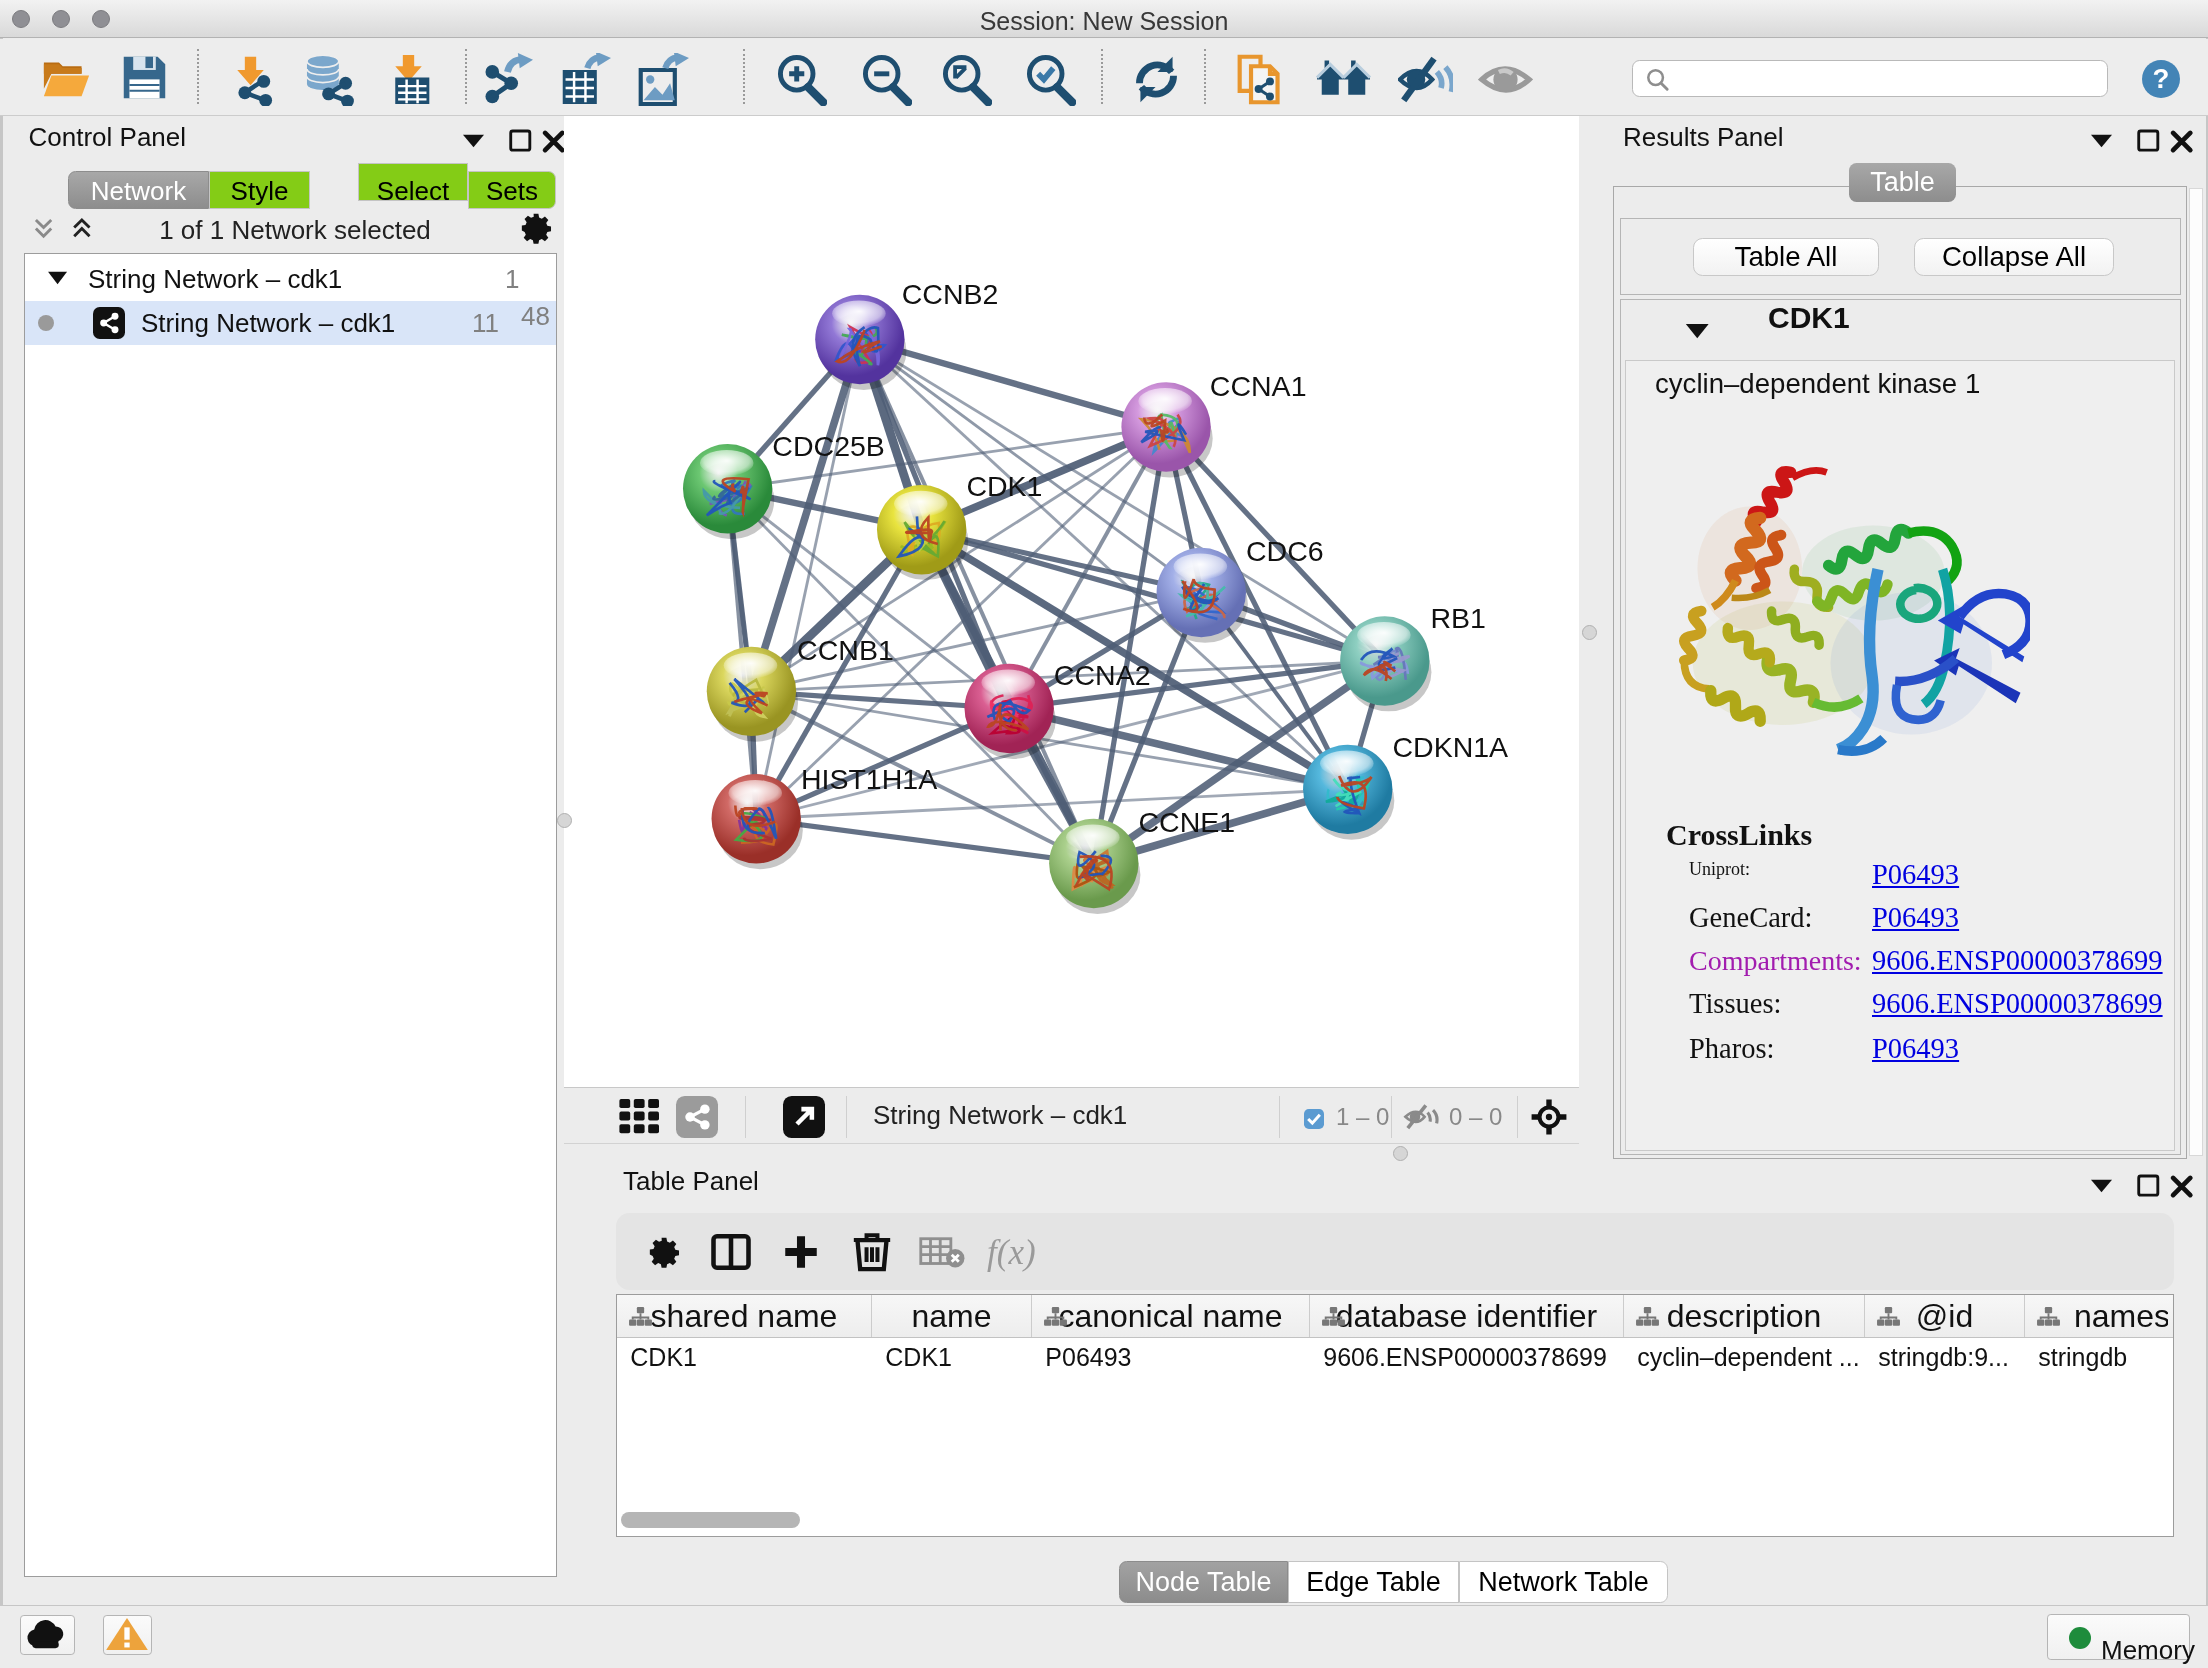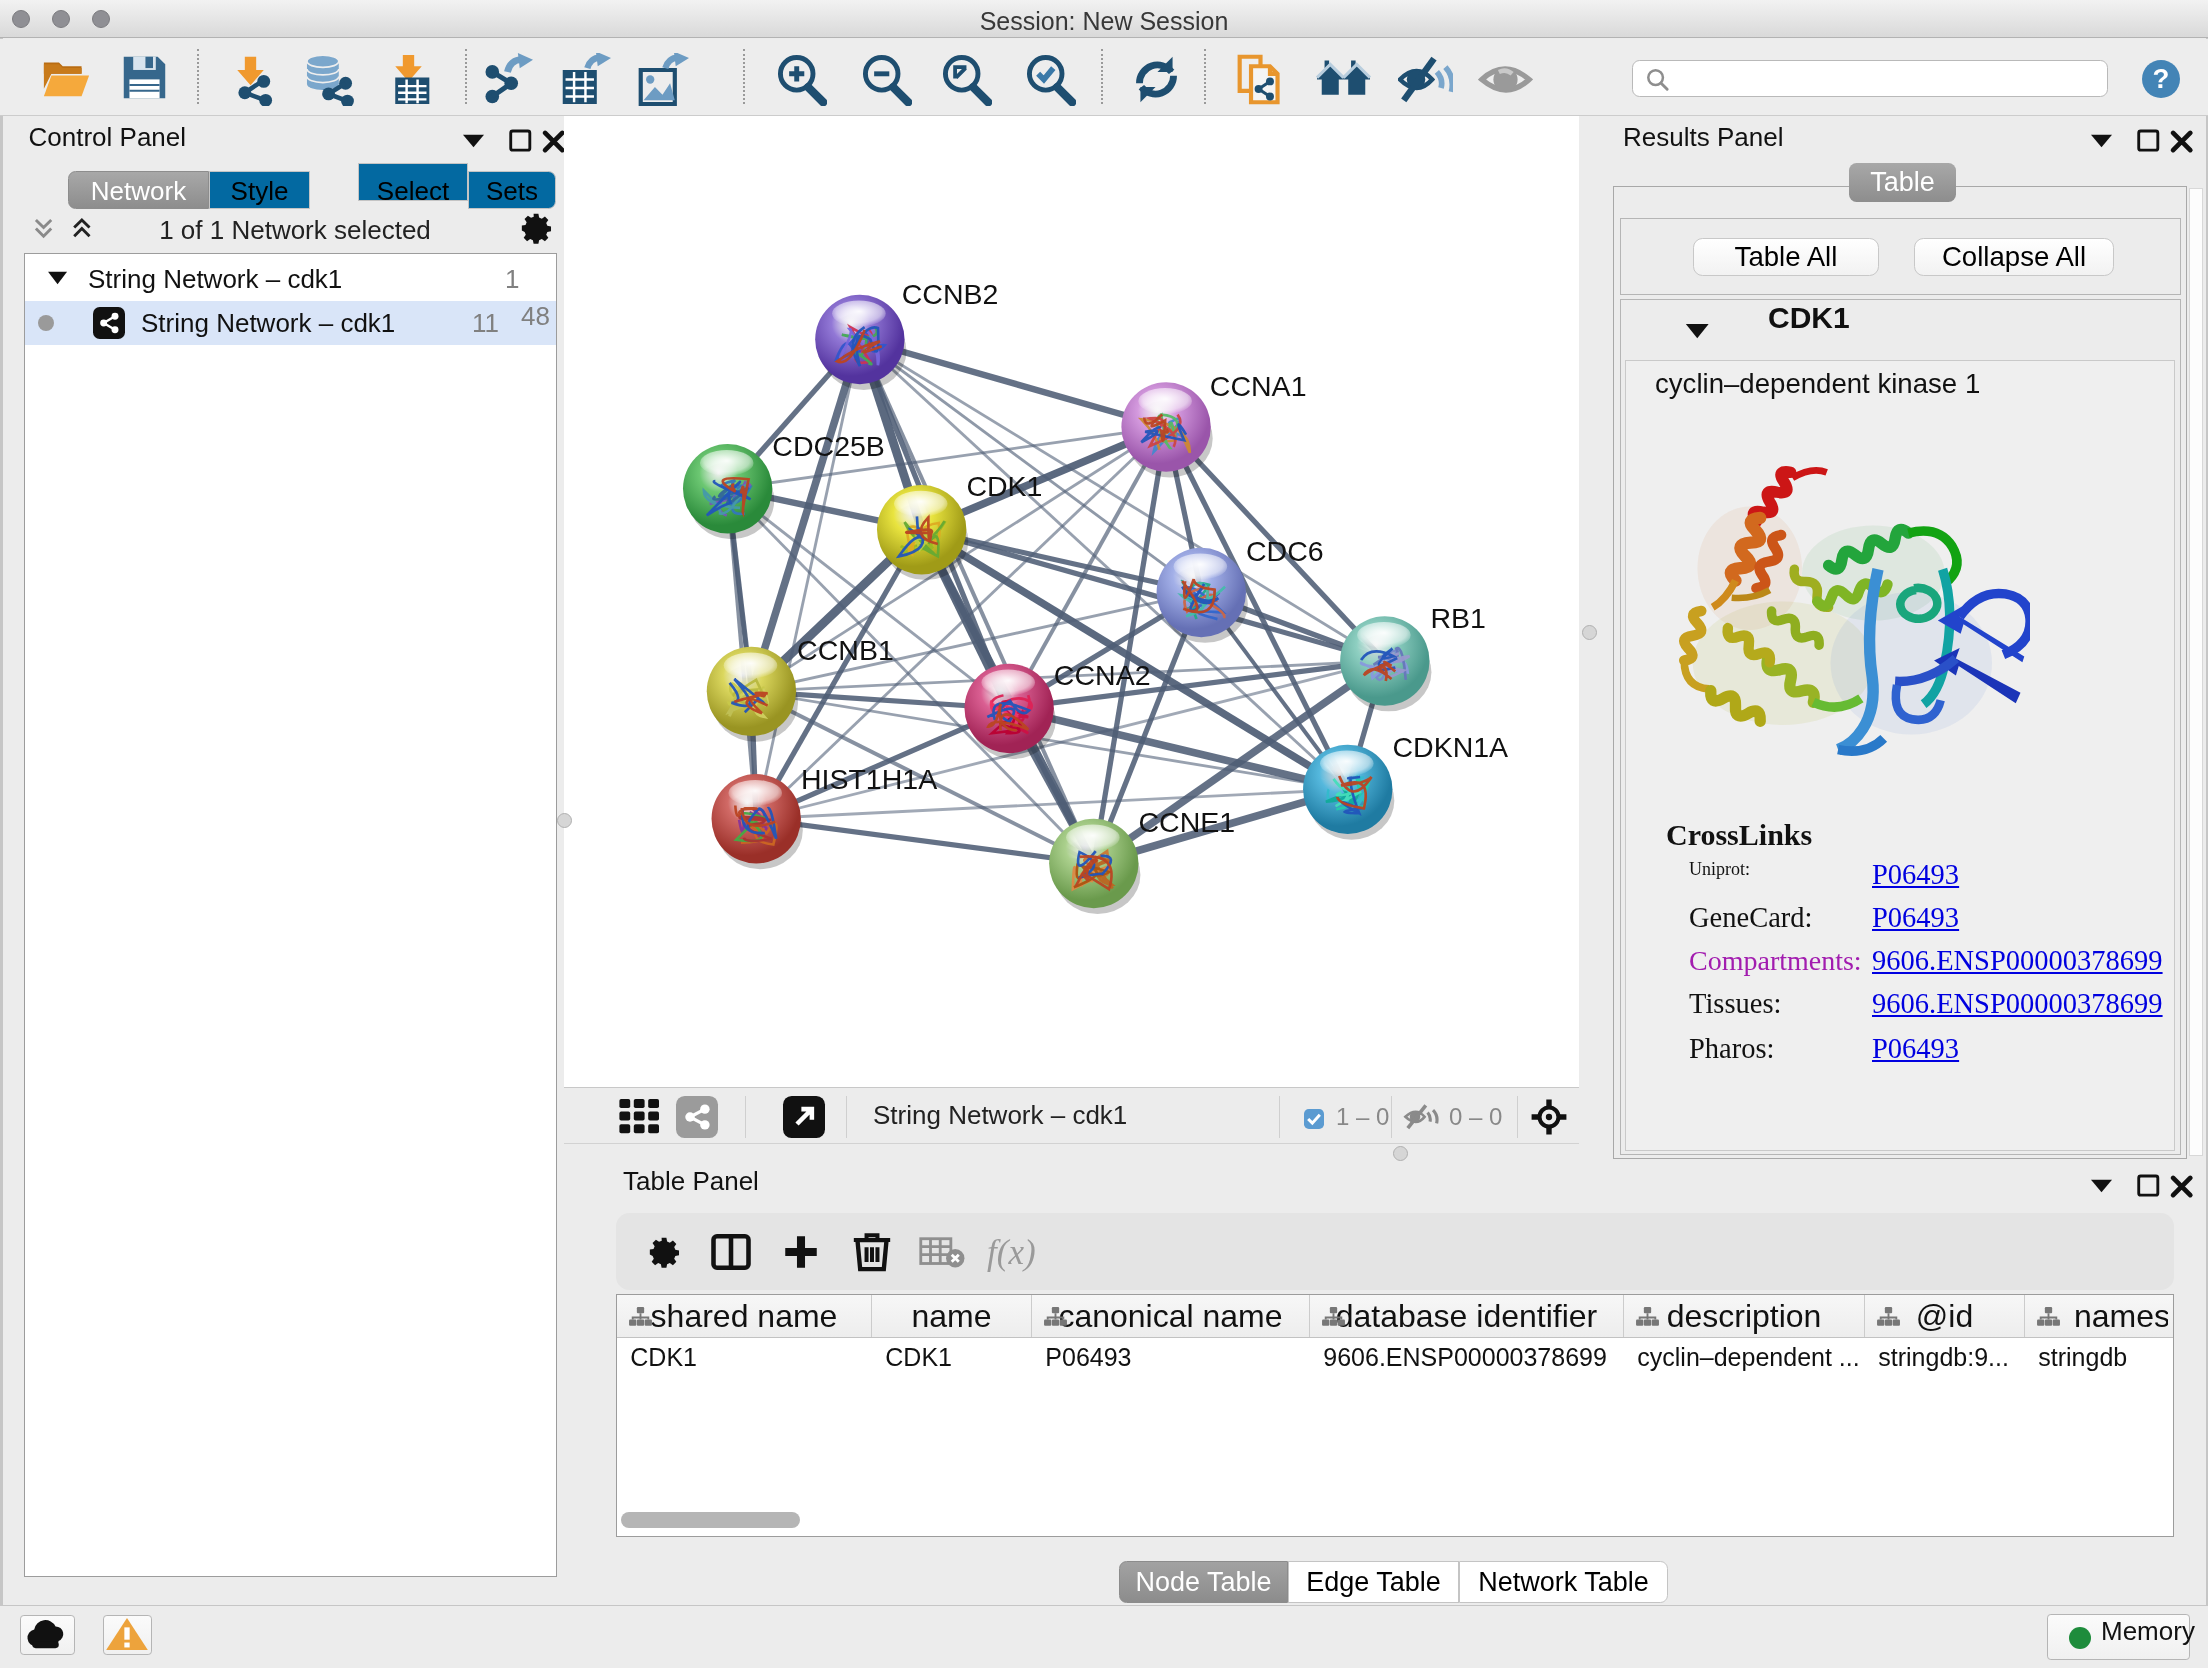--- a/index.html
+++ b/index.html
@@ -12,21 +12,21 @@
   .wtitle { width:100%; text-align:center; top:6.7px; font-size:25px; color:#383838; }
   .toolbar { left:0; top:39px; width:2208px; height:77px; background:#ededed; border-bottom:1px solid #cccccc; }
   .tdiv { top:49px; width:0px; height:55px; border-left:2.9px dotted #9a9a9a; }
   .ticon { top:53px; }
   .searchbox { left:1632px; top:60px; width:476px; height:37px; background:#ffffff;
      border:1.9px solid #b9b9b9; border-radius:7.6px; }
   .panelhead { font-size:26px; color:#111; }
   
   .cp-tabs { left:68px; top:163px; height:38px; }
   .tab { display:inline-block; height:38px; line-height:38px; padding:0 27px; font-size:26px;
-     background:#0369a1; border:1px solid #c4c4c4; color:#000; text-align:center; }
+     background:#84cc16; border:1px solid #c4c4c4; color:#000; text-align:center; }
   .tab.sel { background:linear-gradient(#a8a8a8,#8d8d8d); color:#fff; border-color:#8d8d8d; }
   .whitebox { background:#ffffff; border:1px solid #9c9c9c; }
   .treerow { font-size:26px; color:#111; height:44px; }
   .selrow { background:#d9e5f8; }
   .graydot { width:16px; height:16px; border-radius:50%; background:#9a9a9a; }
   .shareicon { width:32px; height:32px; border-radius:6.7px; background:#111; position:relative; }
   
   .netview { left:564px; top:116px; width:1015px; height:971px; background:#ffffff; }
   .netbar { left:564px; top:1087px; width:1015px; height:57px; background:#ececec;
      border-top:1px solid #c8c8c8; border-bottom:1px solid #d2d2d2; }
@@ -735,15 +735,15 @@
 </div>
 <div class="abs sbtn" style="left:103px; top:1615px; width:49px; height:40px;">
   <svg width="46" height="36" viewBox="0 0 24 19">
       <path d="M12 1 L23 18 H1z" fill="#eda33c"></path>
       <rect x="10.6" y="6" width="2.8" height="6.5" fill="#fff"></rect>
       <rect x="10.6" y="14" width="2.8" height="2.6" fill="#fff"></rect>
     </svg>
 </div>
 <div class="abs sbtn" style="left:2047px; top:1614px; width:143px; height:46px;">
   <div class="abs" style="left:21px; top:12.4px; width:22px; height:22px; border-radius:50%; background:#1e8c3c;"></div>
-  <div class="abs" style="left:53px; top:1px; font-size:26px; color:#111;">Memory</div>
+  <div class="abs" style="left:53px; top:20px; font-size:26px; color:#111;">Memory</div>
 </div>
 
 
 </body></html>

